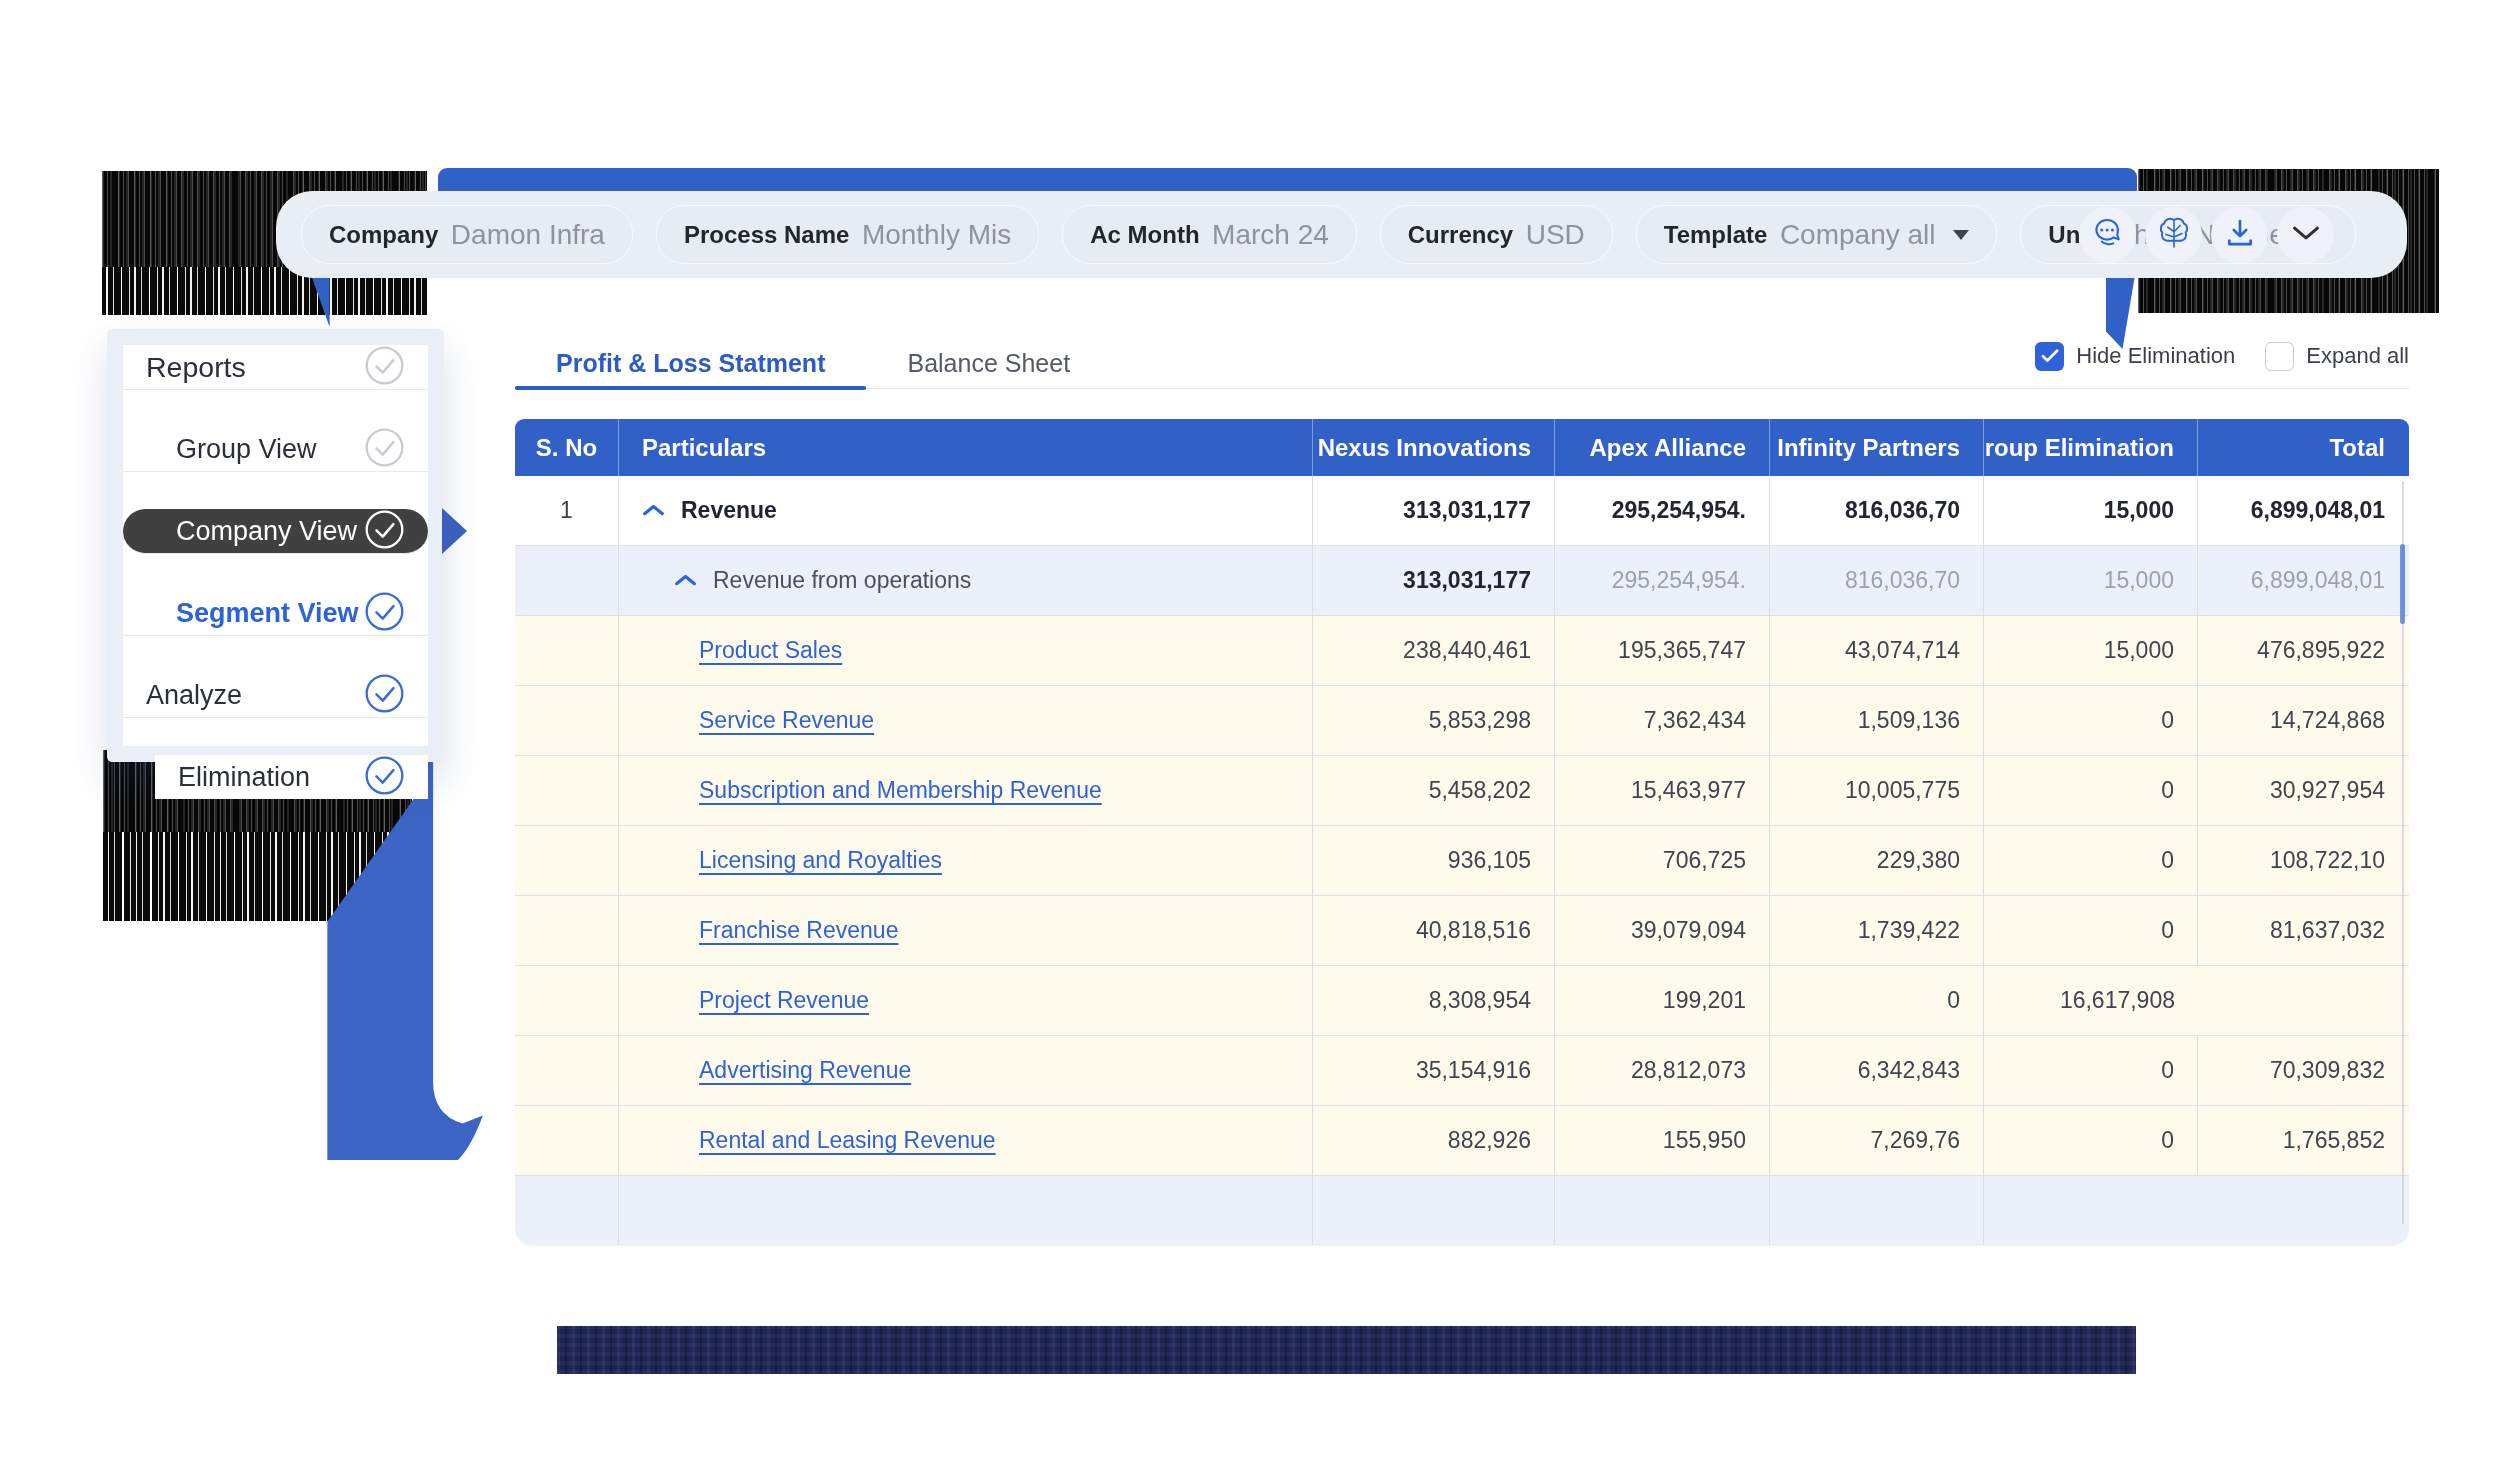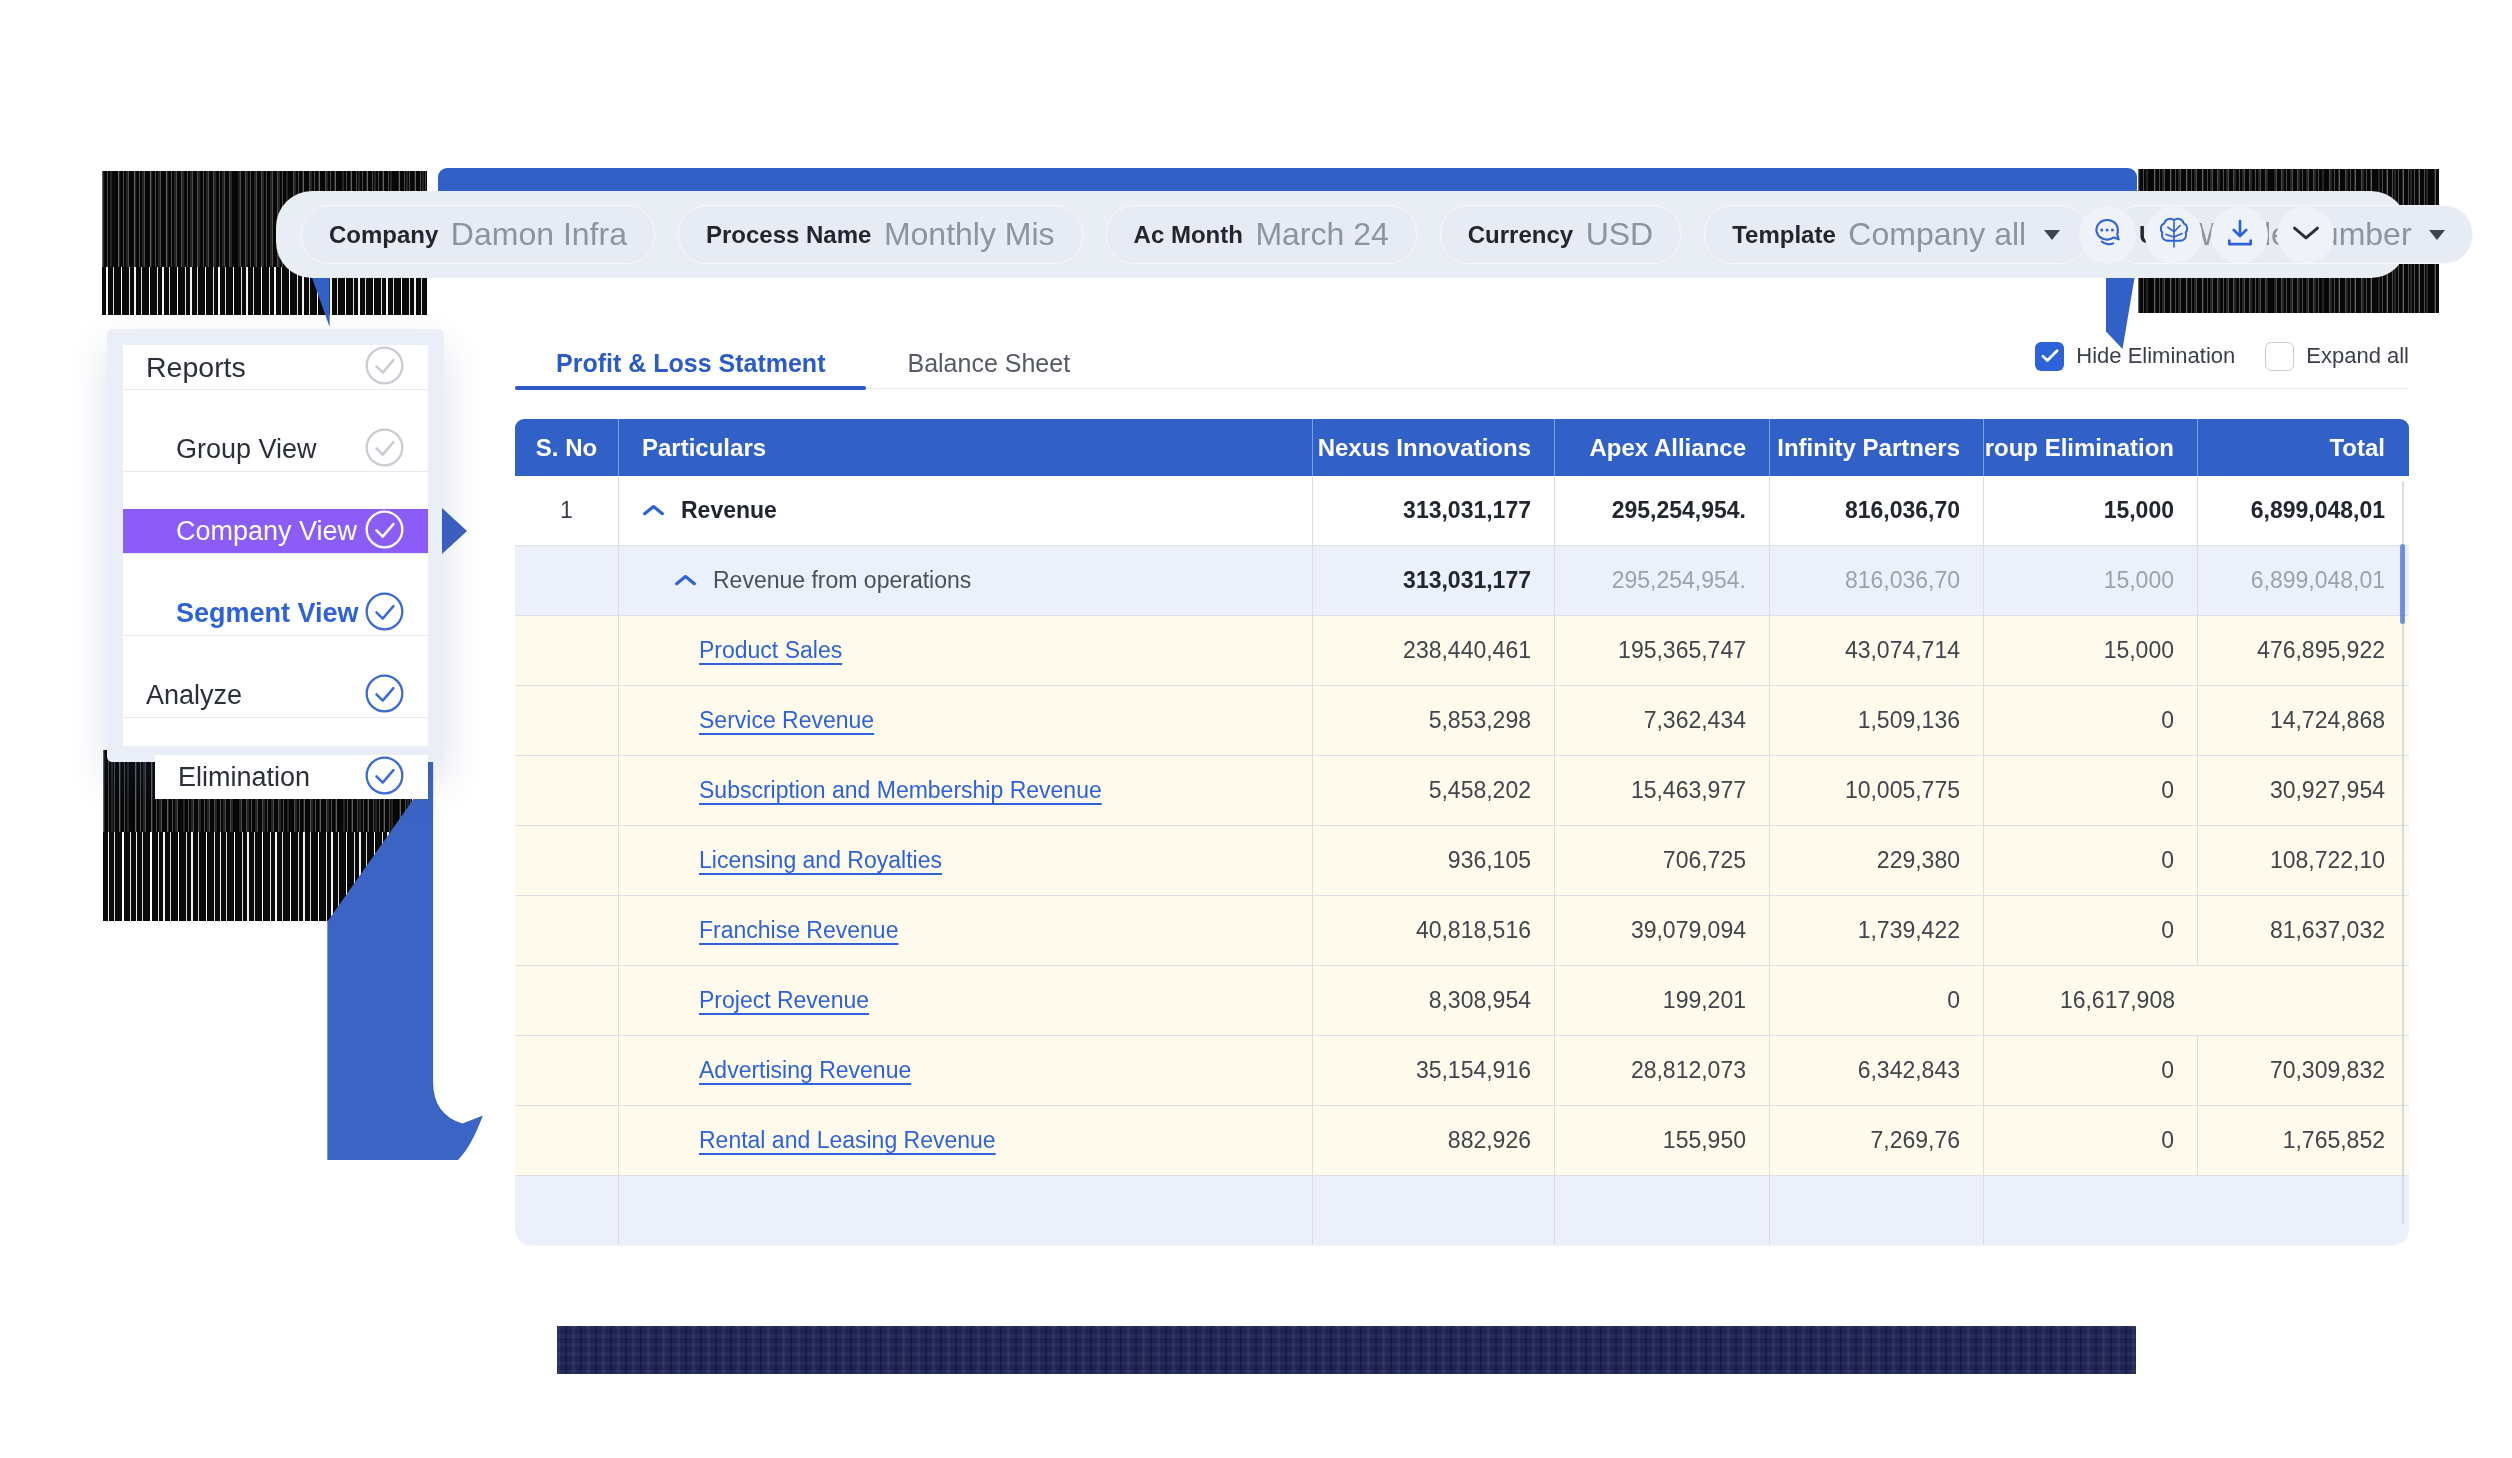--- a/index.html
+++ b/index.html
@@ -34,39 +34,39 @@
   .toolbar{
     position:absolute;left:276px;top:191px;width:2131px;height:87px;background:#e9edf4;
     border-radius:36px;display:flex;align-items:center;padding-left:25px;box-sizing:border-box;
   }
   .pills{display:flex;align-items:center;gap:23px;}
   .pill{
     display:flex;align-items:center;gap:12.5px;height:57px;padding:0 27px;border-radius:28.5px;
     background:#e7ebf3;border:1.8px solid #f7f9fc;white-space:nowrap;
   }
   .pill-label{font-size:24px;font-weight:700;color:#23262e;}
-  .pill-value{font-size:32px;color:#8d93a0;}
+  .pill-value{font-size:28px;color:#8d93a0;}
   .pill-caret{width:0;height:0;border-left:8px solid transparent;border-right:8px solid transparent;border-top:10.7px solid #3f4450;margin-left:5.3px;}
   .tool-icons{position:absolute;right:73px;top:50%;transform:translateY(-50%);display:flex;gap:9px;}
   .icon-btn{width:57px;height:57px;border-radius:50%;background:#eff2f8;display:flex;align-items:center;justify-content:center;cursor:pointer;}
   
   .sidebar{
     position:absolute;left:107px;top:329px;width:337px;height:433px;background:#e9eef7;
     border-radius:5.3px;box-shadow:0 19.6px 39px rgba(45,70,130,.16);padding:16px;box-sizing:border-box;
   }
   .side-list{background:#ffffff;width:100%;height:100%;display:flex;flex-direction:column;gap:37px;}
   .side-item{
     position:relative;display:flex;align-items:center;justify-content:space-between;
     flex:1;padding:0 23px;border-bottom:1.8px solid #e8e9ee;background:#ffffff;cursor:pointer;
   }
   .side-item:last-child{border-bottom:none;margin-left:32px;}
   .side-label{font-size:27px;color:#2b2f38;}
   .side-item.head .side-label{font-size:28.5px;}
   .side-item.indent{padding-left:53px;}
-  .side-item.selected{background:#8b5cf6;}
+  .side-item.selected{background:#404040;border-radius:32px;}
   .side-item.selected .side-label{color:#ffffff;}
   .side-item.blue-text .side-label{color:#2e62d9;font-weight:700;}
   .side-arrow{
     position:absolute;right:-39px;top:50%;transform:translateY(-50%);
     width:0;height:0;border-top:23px solid transparent;border-bottom:23px solid transparent;border-left:25px solid #3c5fbf;
   }
   
   .tabs{position:absolute;left:515px;top:349px;width:1894px;height:39px;border-bottom:1.8px solid #e6e7ec;display:flex;gap:0;}
   .tab{position:relative;font-size:25px;color:#555a64;padding:0 41px;display:flex;align-items:flex-start;cursor:pointer;}
   .tab.active{color:#2b5bc9;font-weight:700;}

